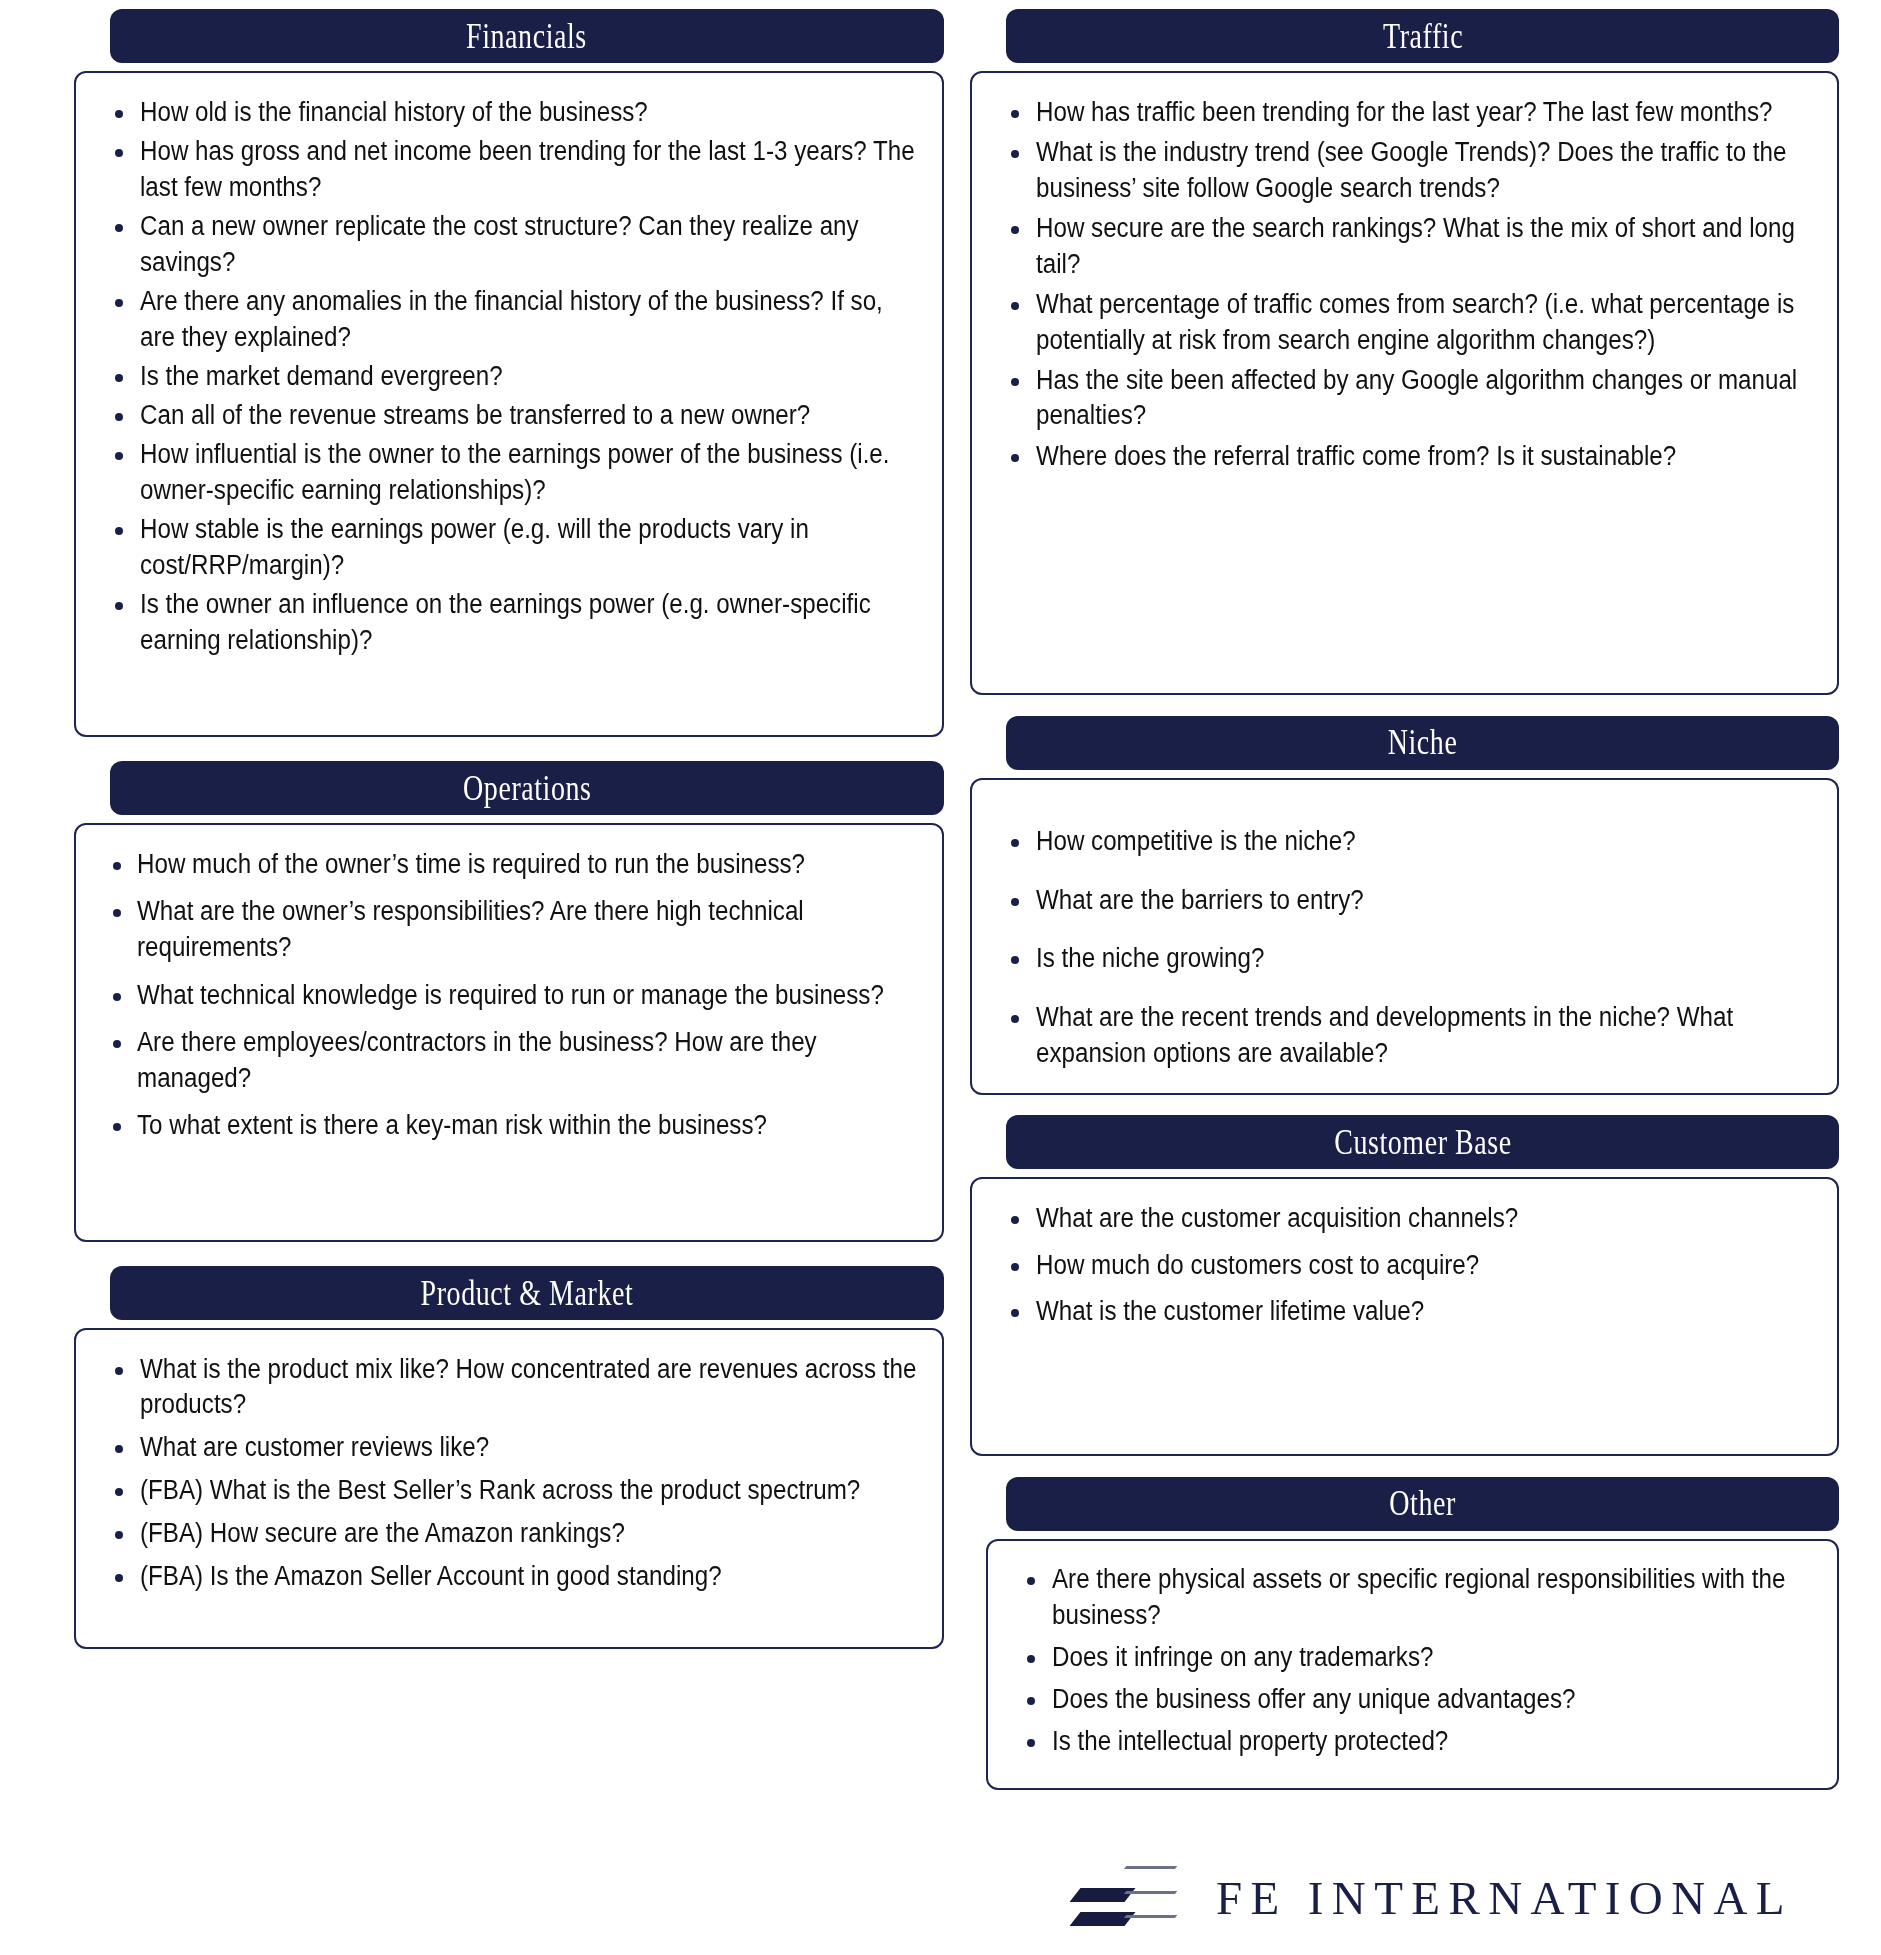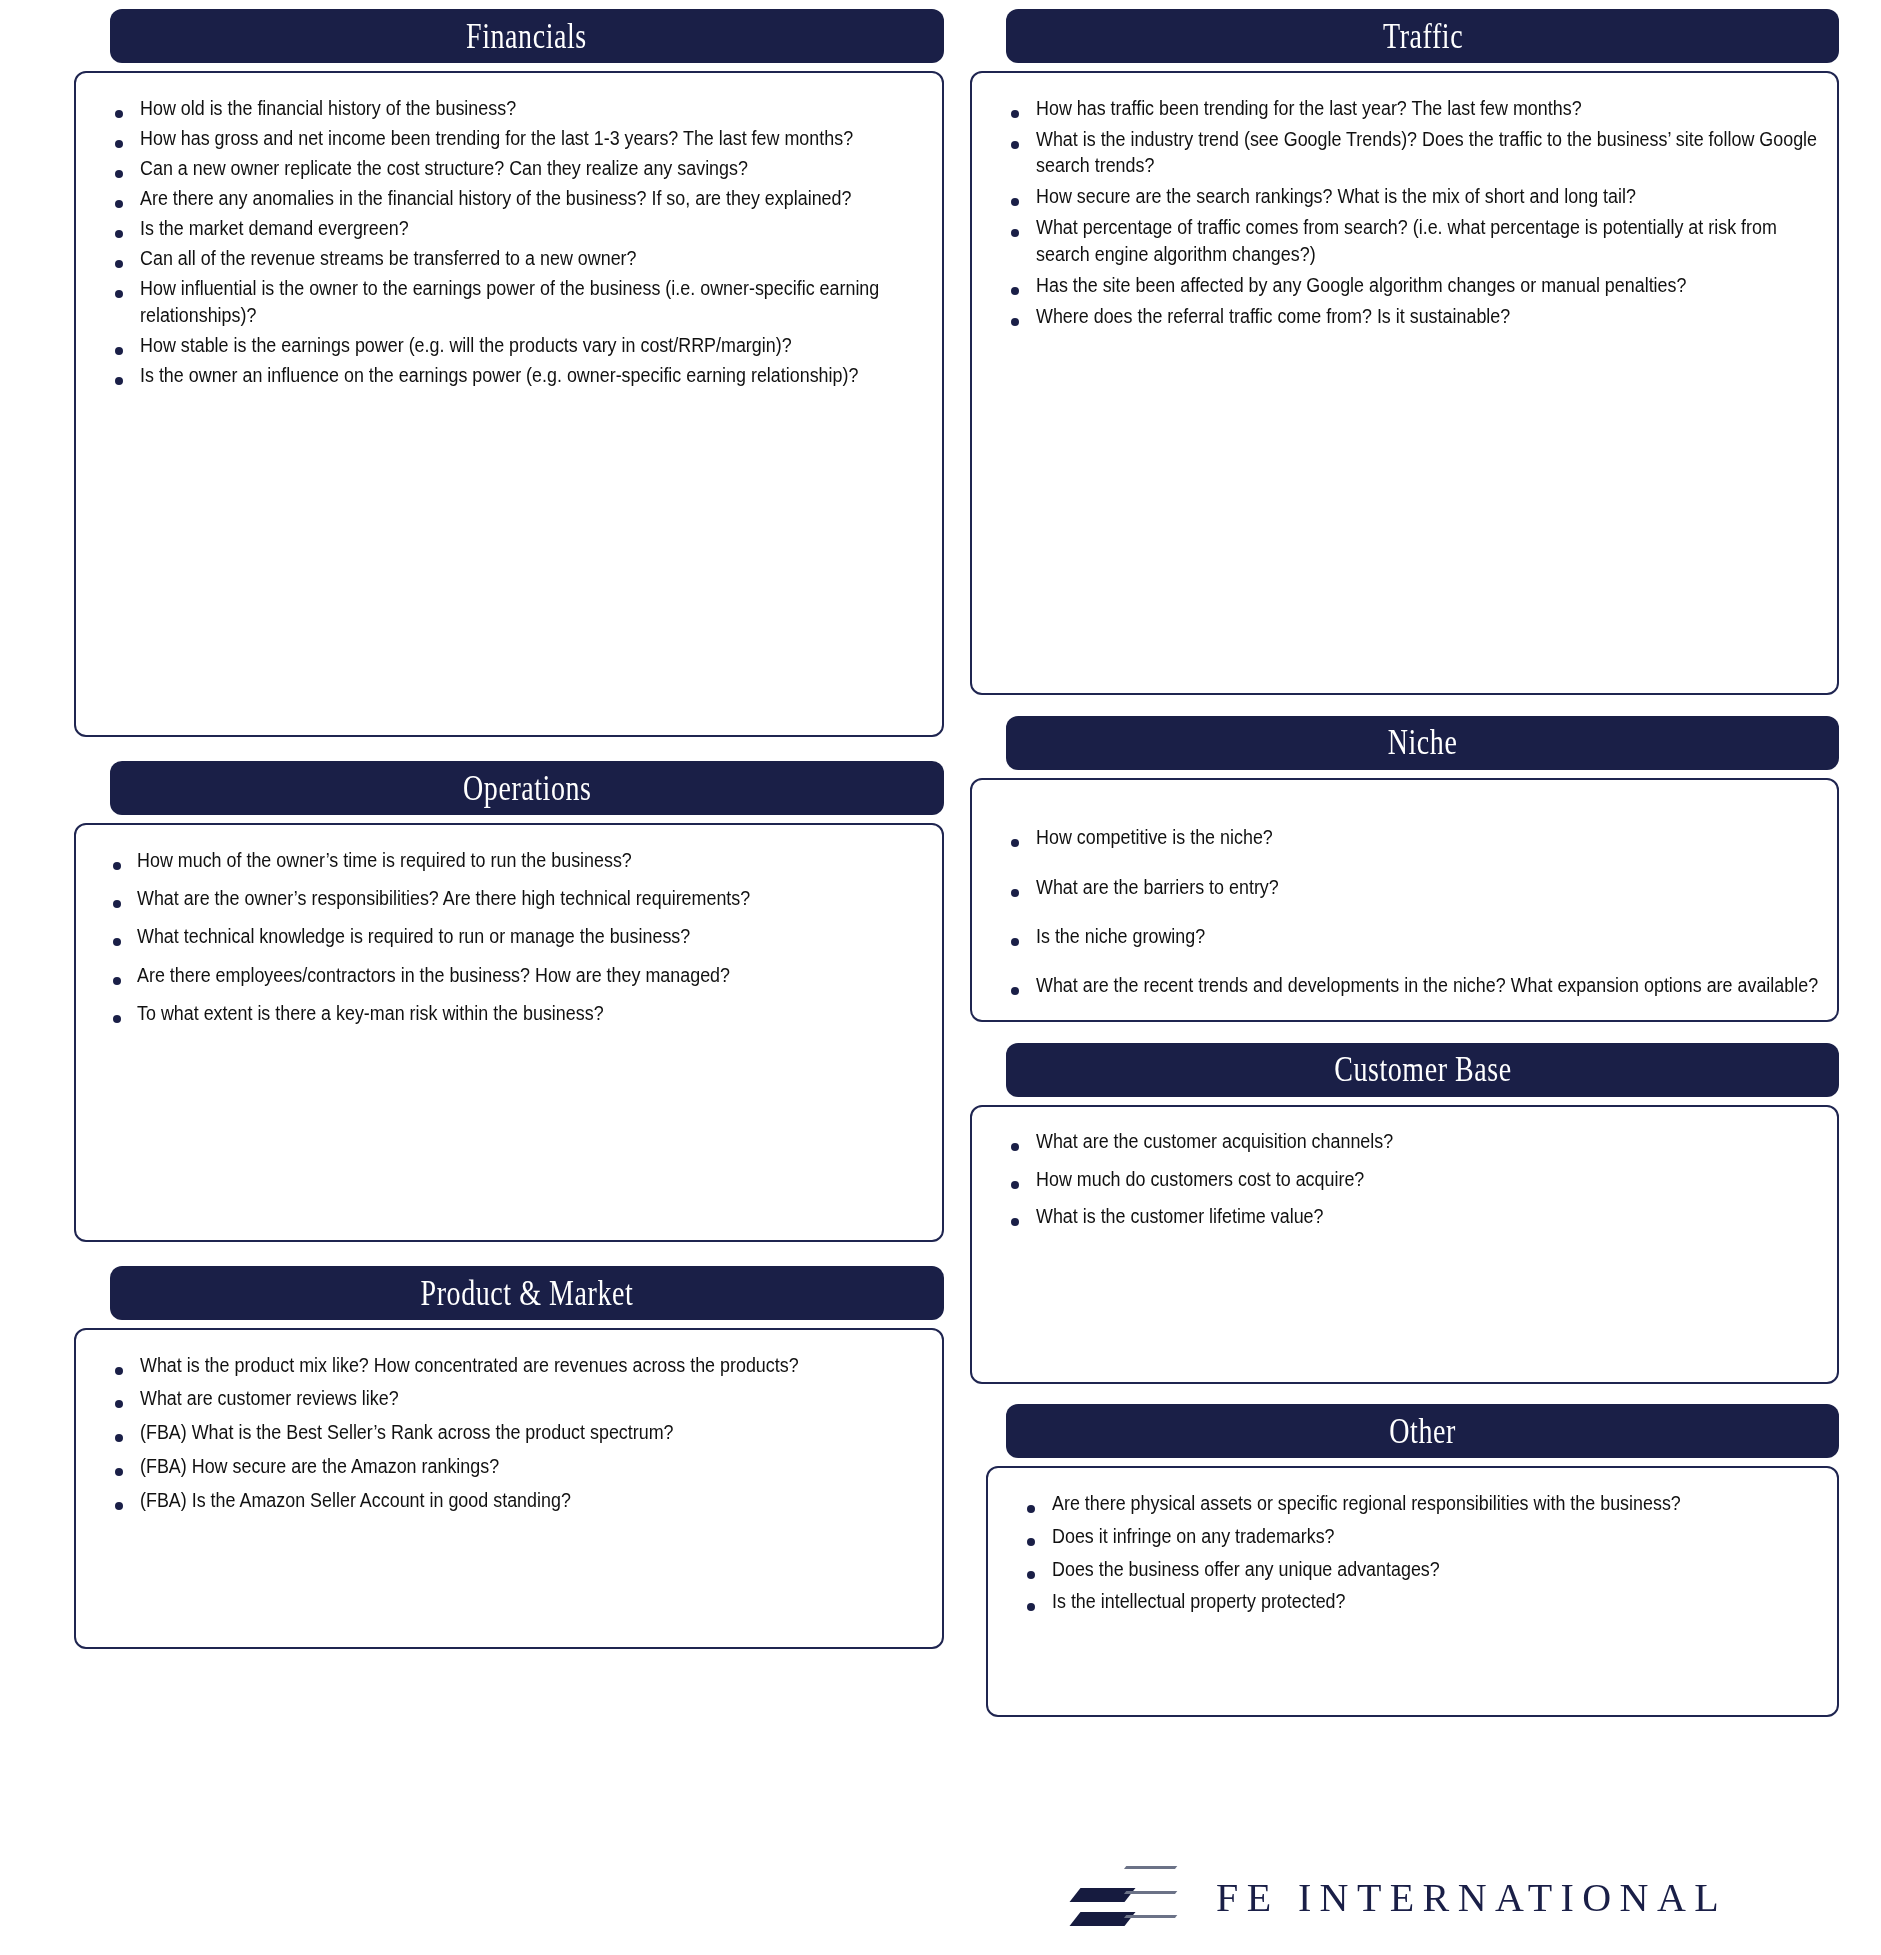--- a/index.html
+++ b/index.html
@@ -62,21 +62,21 @@
     flex: none;
   }
 
   ul.bullets { list-style: none; }
 
   ul.bullets > li {
     position: relative;
     padding-left: 45px;
     color: #111111;
     font-family: "Liberation Sans", sans-serif;
-    font-size: 20px;
+    font-size: 27px;
     line-height: 1.32;
     transform-origin: left top;
   }
   
   ul.bullets > li .txt {
     display: block;
     transform: scaleX(0.895);
     transform-origin: left center;
     width: 111.7%;
   }
@@ -144,21 +144,21 @@
     width: 51px;
     height: 3.3px;
     left: 50px;
   }
   .logo-mark .thin.t1 { top: 9.3px; }
   .logo-mark .thin.t2 { top: 34px; }
   .logo-mark .thin.t3 { top: 58px; }
 
   .logo-text {
     font-family: "Liberation Serif", serif;
-    font-size: 40px;
+    font-size: 47px;
     color: #1a1f47;
     letter-spacing: 8.4px;
     white-space: nowrap;
     line-height: 1;
   }
 </style>
 </head>
 <body>
 
 <div class="page">

